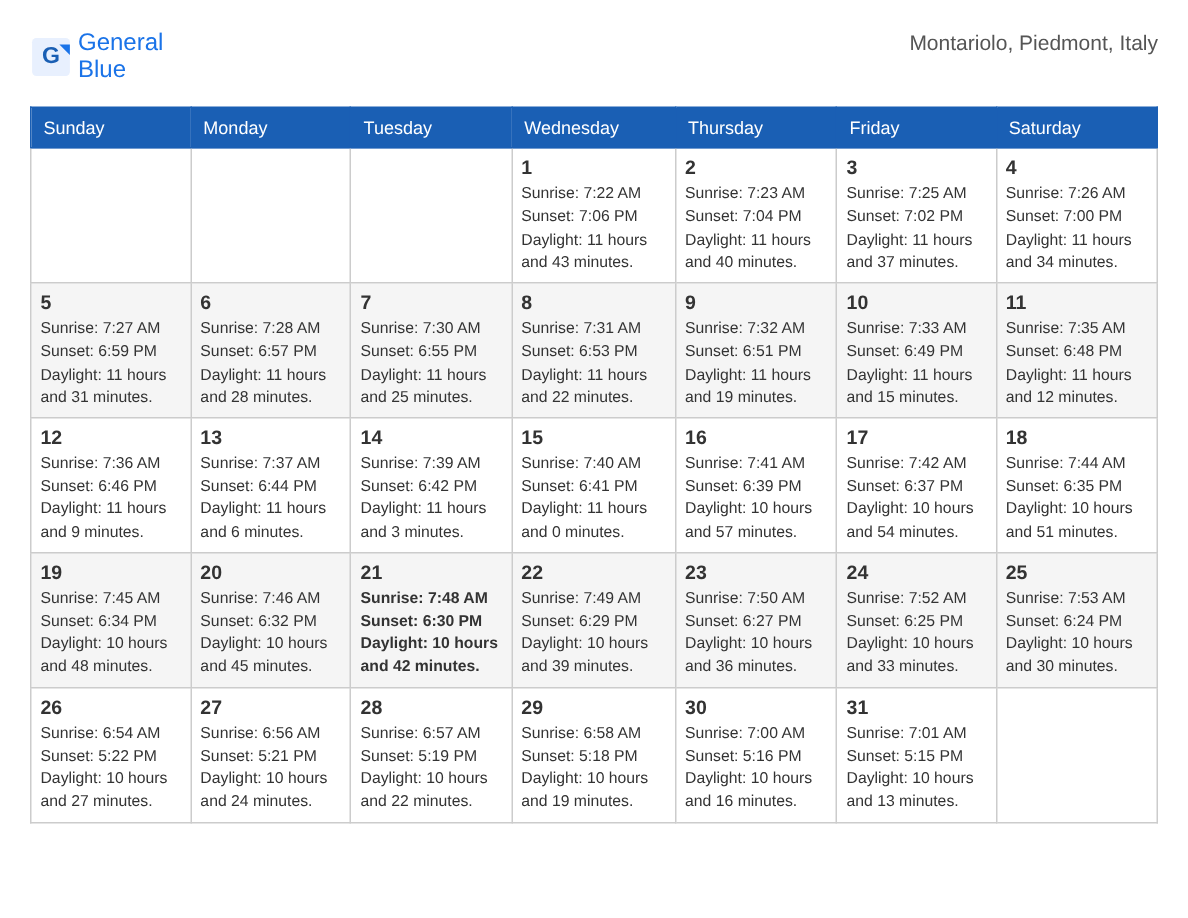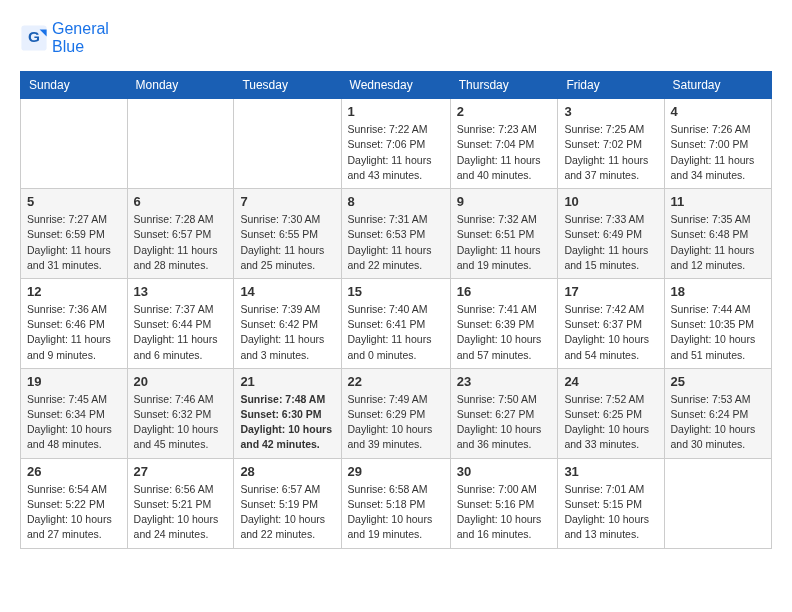--- a/index.html
+++ b/index.html
@@ -96,20 +96,21 @@
       <rect x="2" y="2" width="36" height="36" rx="4" fill="#e8f0fe"></rect>
       <text x="20" y="26" text-anchor="middle" font-size="22" font-weight="bold" fill="#1a5fb4">G</text>
       <polygon points="28,8 38,8 38,18" fill="#1a73e8"></polygon>
     </svg>
     <div class="logo-text">
       <div><span>General</span></div>
       <div style="color:#1a73e8;">Blue</div>
     </div>
   </div>
   <div class="title-block">
+    <div class="subtitle">Montariolo, Piedmont, Italy</div>
   </div>
 </div>
 
 <table>
   <thead>
     <tr>
     <th>Sunday</th>
         <th>Monday</th>
         <th>Tuesday</th>
         <th>Wednesday</th>
@@ -225,21 +226,21 @@
         </td>
         <td>
           <div class="day-num">17</div>
           <div class="day-info" style="white-space: pre-line;">Sunrise: 7:42 AM
 Sunset: 6:37 PM
 Daylight: 10 hours and 54 minutes.</div>
         </td>
         <td>
           <div class="day-num">18</div>
           <div class="day-info" style="white-space: pre-line;">Sunrise: 7:44 AM
-Sunset: 10:35 PM
+Sunset: 6:35 PM
 Daylight: 10 hours and 51 minutes.</div>
         </td>
       </tr>
       <tr>
         <td>
           <div class="day-num">19</div>
           <div class="day-info" style="white-space: pre-line;">Sunrise: 7:45 AM
 Sunset: 6:34 PM
 Daylight: 10 hours and 48 minutes.</div>
         </td>

